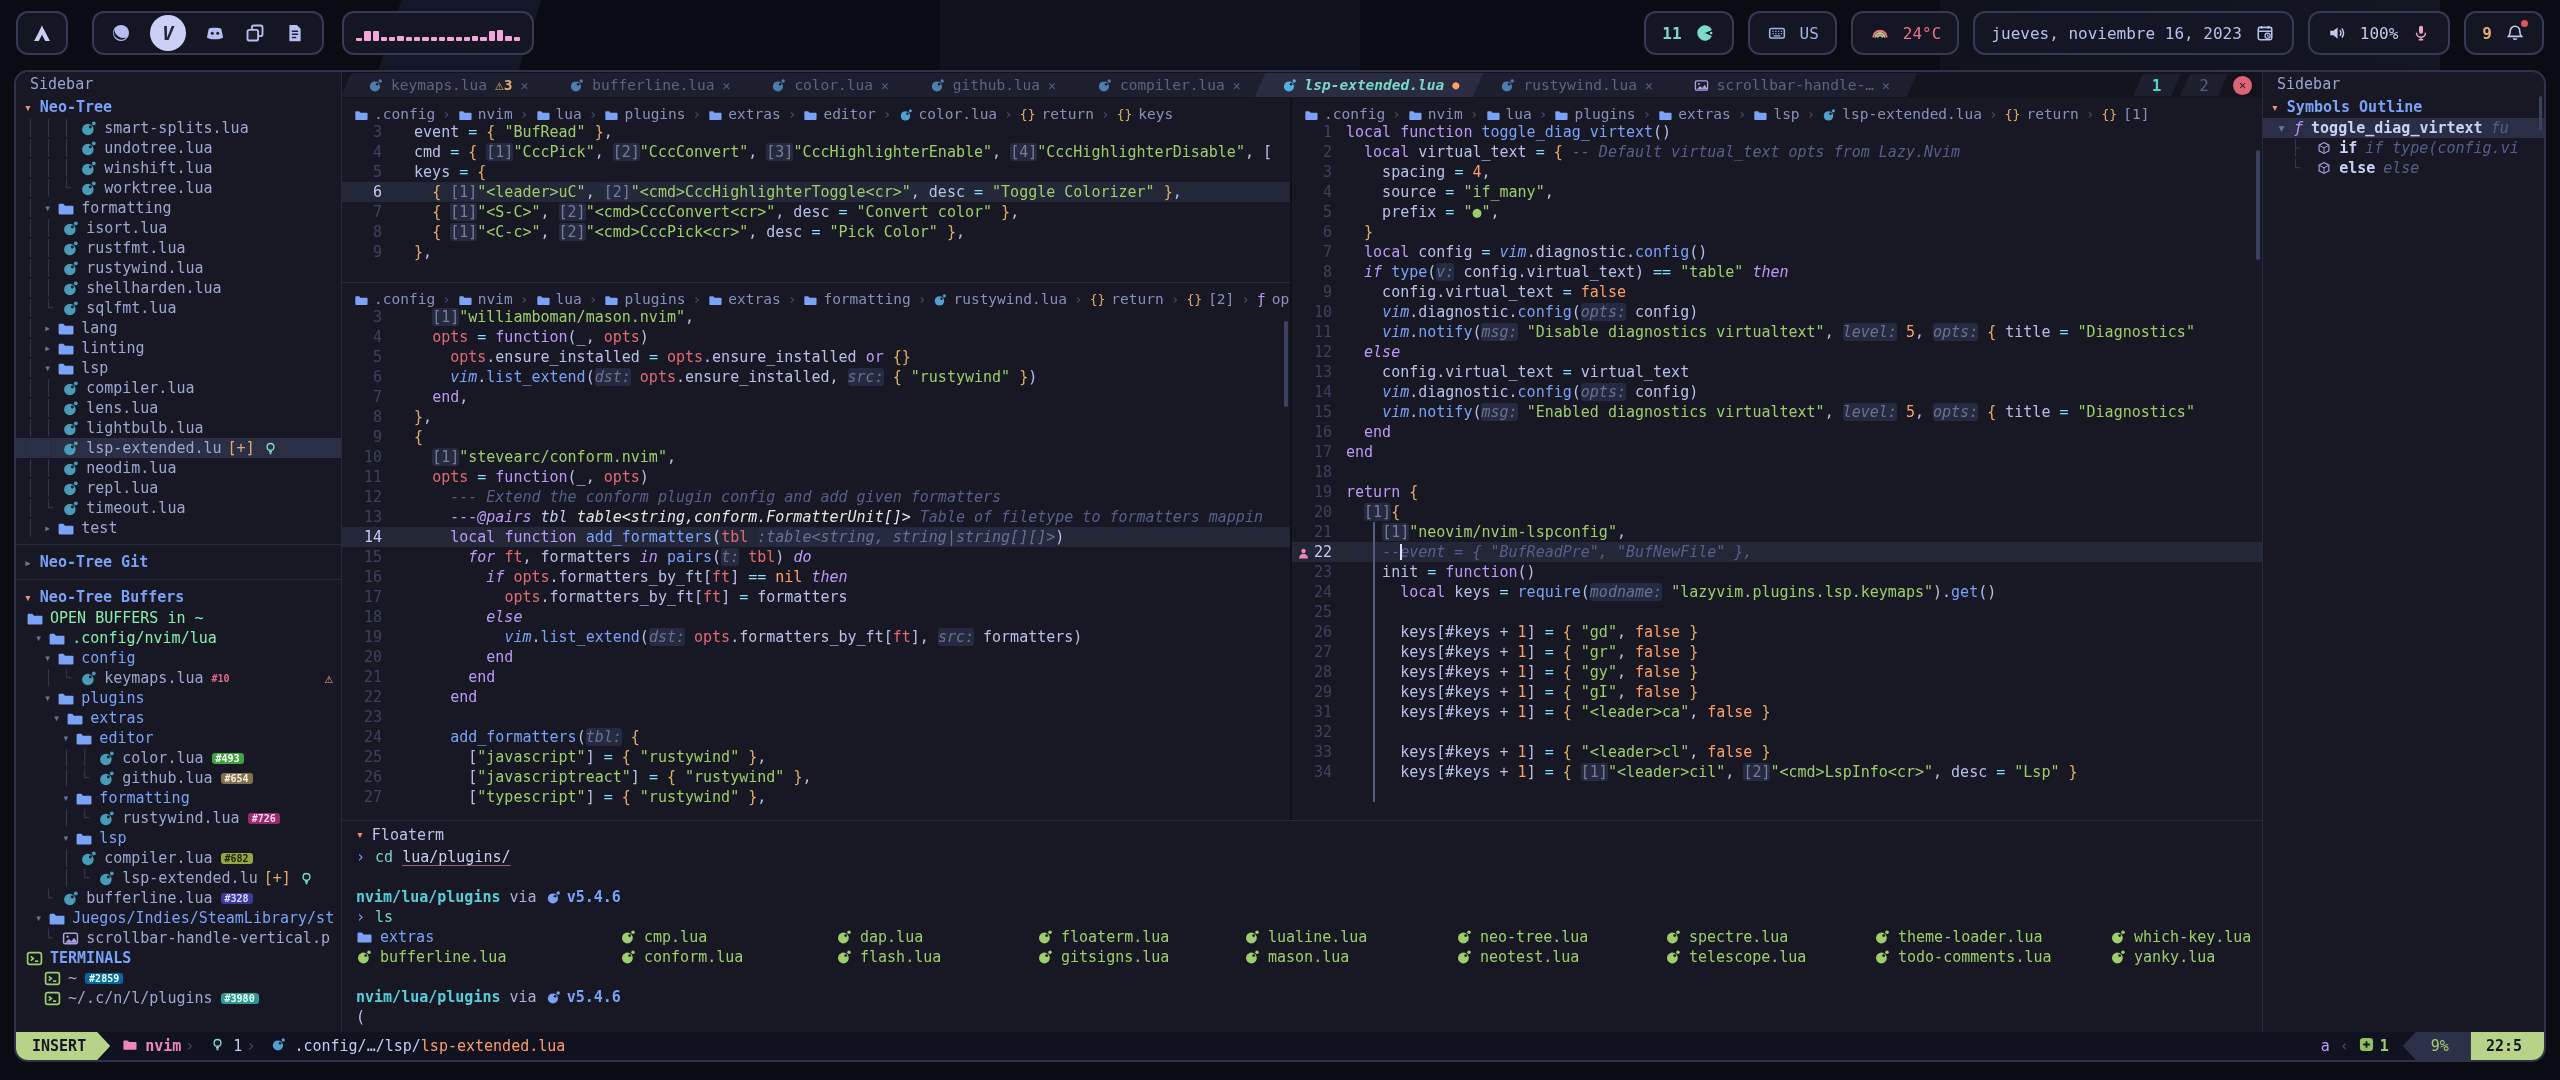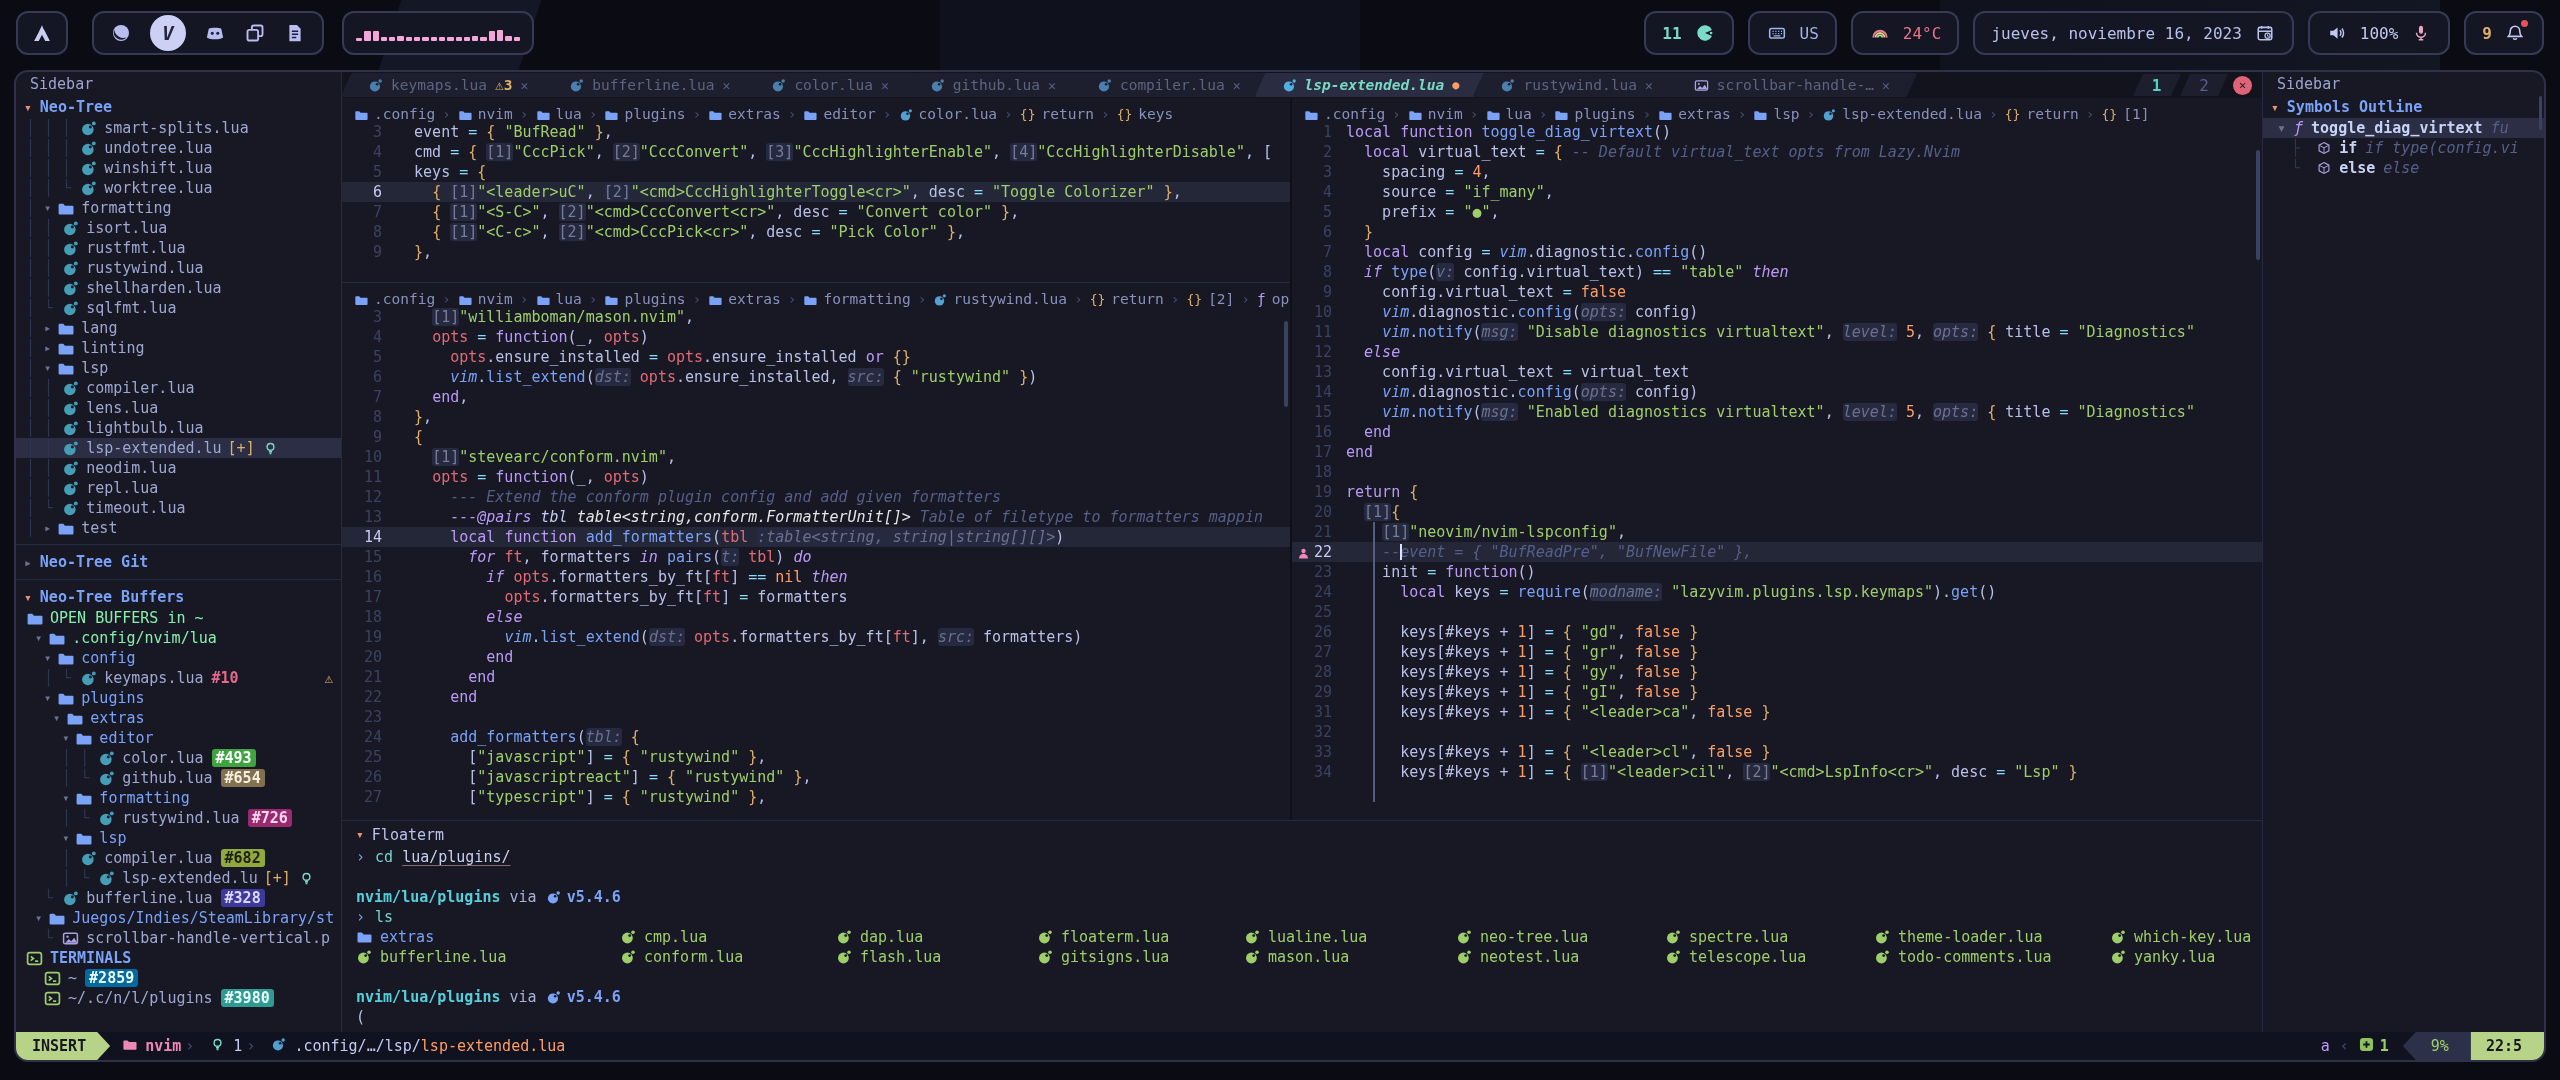--- a/index.html
+++ b/index.html
@@ -48,21 +48,21 @@
   .trow .g{color:#30354f;}
   .trow .chev{color:#6b7394;margin-right:6px;font-size:12px;}
   .trow .ic{margin-right:7px;display:flex;flex:none;}
   .trow .lbl{color:#9da7d0;overflow:hidden;text-overflow:clip;}
   .trow .lbl.fold{color:#7aa2f7;}
   .trow .lbl.lite{color:#86efac;font-weight:normal;}
   .trow .lbl.term{color:#7aa2f7;font-weight:bold;}
   .trow .sfx{color:#e0af68;margin-left:6px;}
   .trow .blb{margin-left:8px;display:flex;}
   .trow .warn-r{margin-left:auto;color:#e0af68;font-size:14px;}
-  .badge{margin-left:8px;padding:0 4px;border-radius:3px;font-weight:bold;font-size:15px;}
+  .badge{margin-left:8px;padding:0 4px;border-radius:3px;font-weight:bold;font-size:10px;}
   .badge.txt{padding:0;background:none!important;}
 
   
   .o-row{height:20px;display:flex;align-items:center;white-space:pre;padding-left:10px;flex:none;}
   .o-row.sel{background:#2b2e44;}
   .o-row .g{color:#30354f;}
   .o-row .kind{color:#bb9af7;font-style:italic;margin:0 8px;}
   .o-row .nm{color:#c8d3f5;font-weight:bold;}
   .o-row .dt{color:#565f89;font-style:italic;margin-left:8px;overflow:hidden;}
   .o-sbv{position:absolute;right:2px;top:24px;width:3px;height:34px;background:#3b4261;border-radius:2px;}

